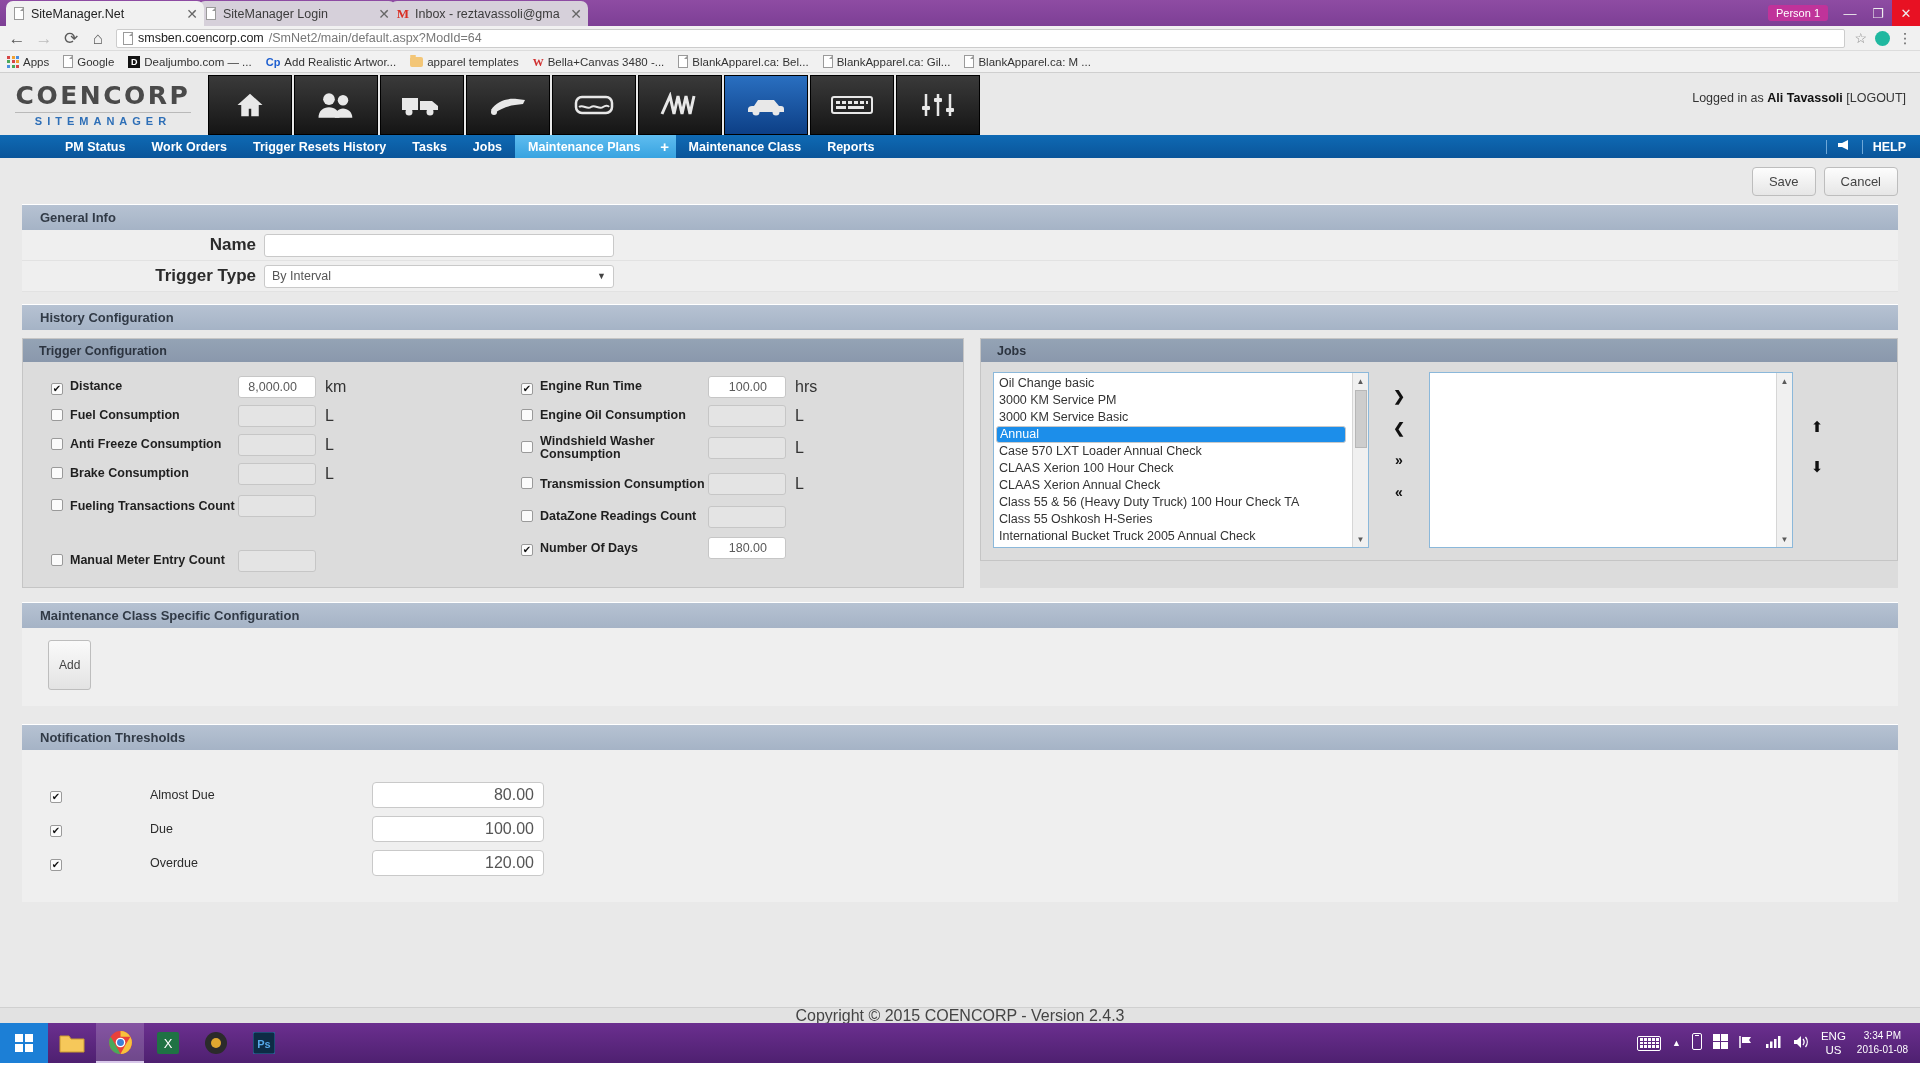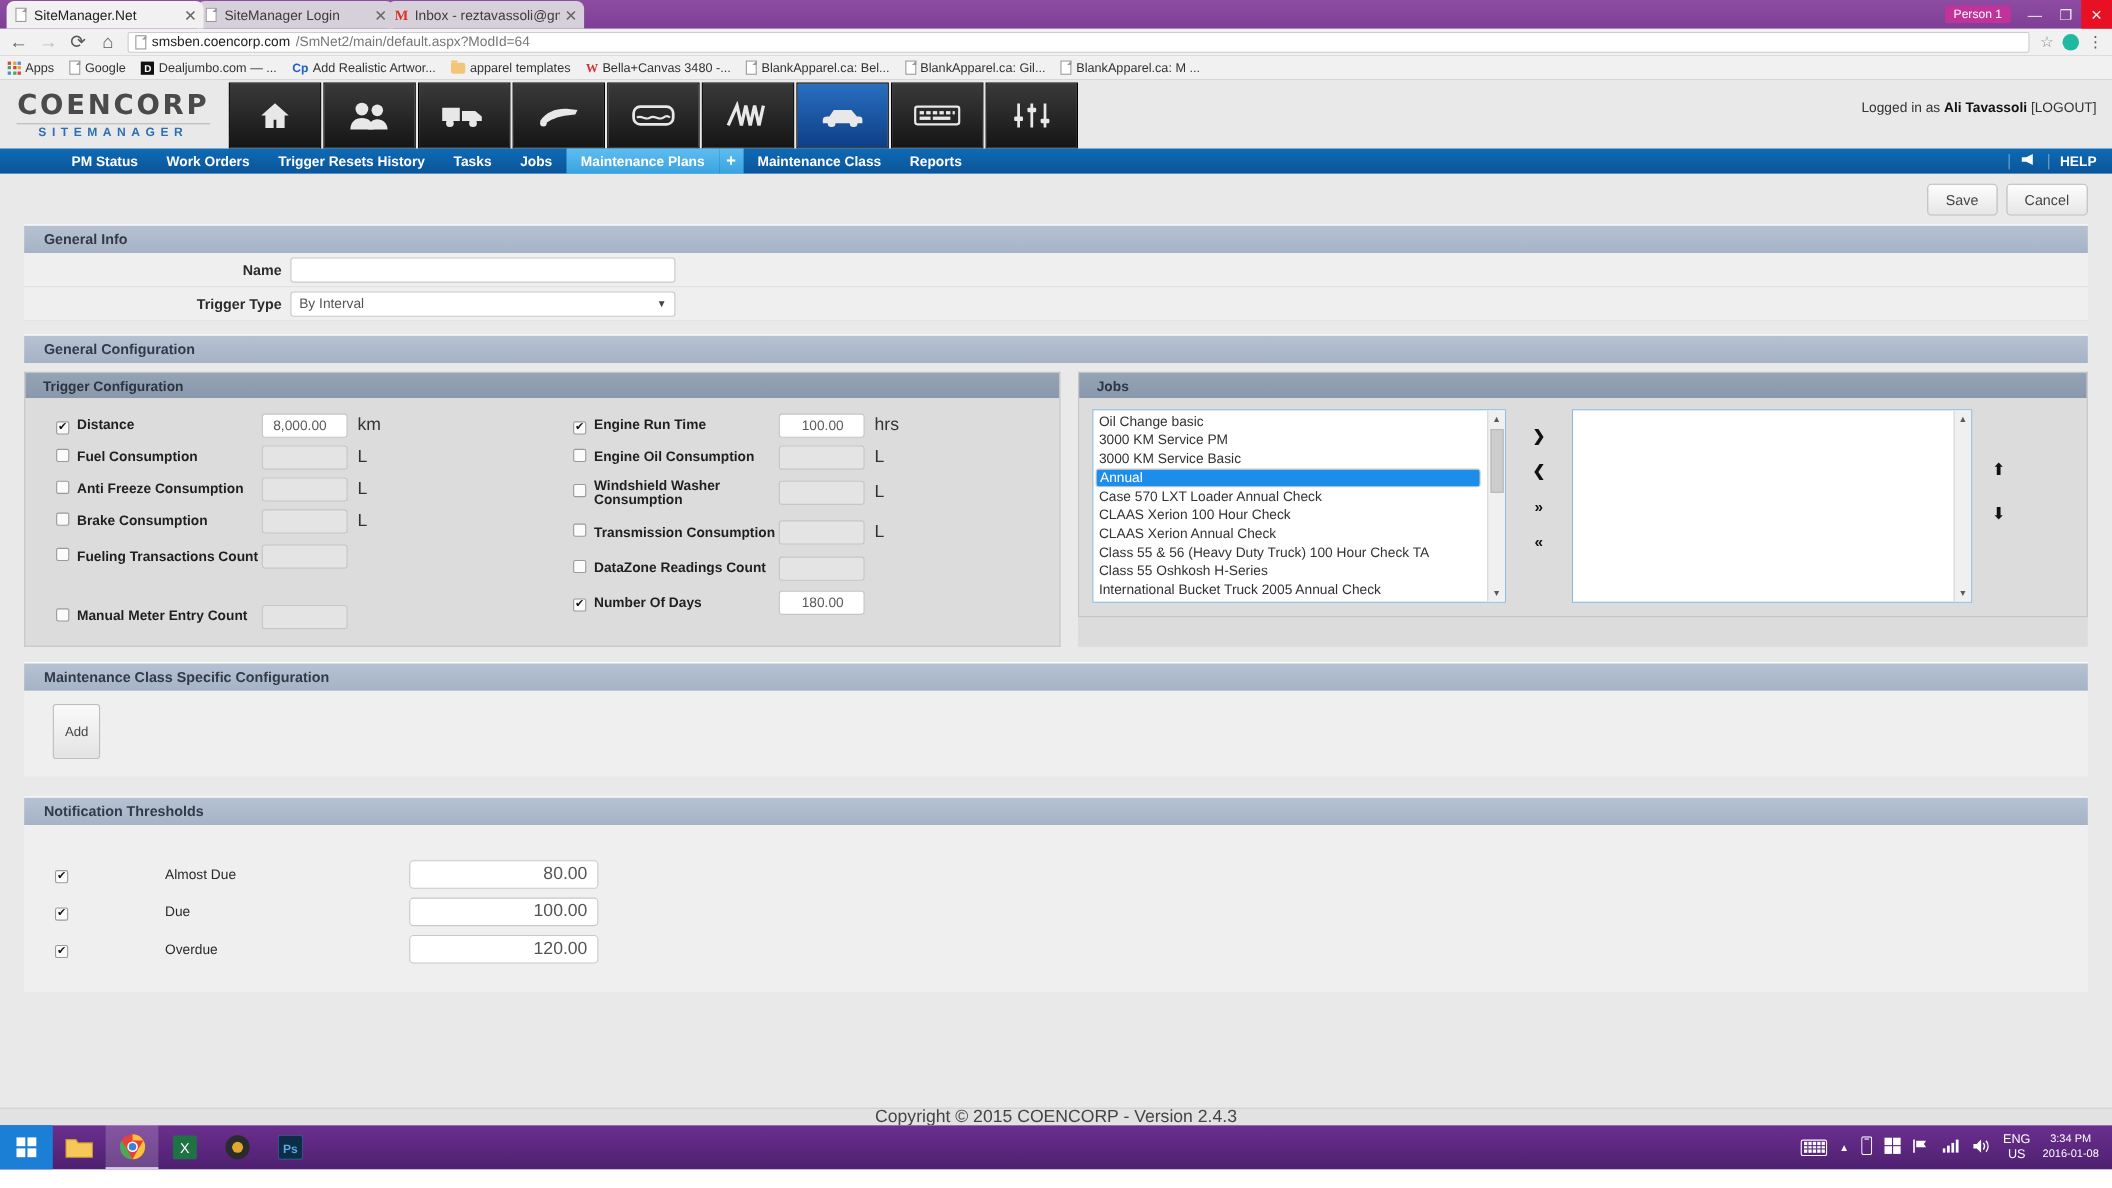--- a/index.html
+++ b/index.html
@@ -11,21 +11,21 @@
   }
 
   
   .browser-tabstrip {
     height: 26px;
     background: linear-gradient(to bottom,#8e4ca3,#7d3f95);
     display: flex; align-items: flex-end;
     position: relative;
   }
   .tab {
-    height: 25px; width: 179px;
+    height: 25px; width: 198px;
     background: #d6d0da;
     border-top-left-radius: 7px; border-top-right-radius: 7px;
     display: flex; align-items: center;
     padding: 4px 6px; margin-right: -6px;
     font-size: 12px; color: #3c3c3c;
     position: relative;
   }
   .tab.active { background: #f1f1f1; z-index: 5; color: #222; }
   .tab .fav {
     width: 14px; height: 14px; margin-right: 5px; flex: 0 0 14px;
@@ -171,21 +171,21 @@
   .section-bar {
     margin: 0 22px; height:26px;
     background: linear-gradient(to bottom,#b6c2d2,#a5b3c6);
     display:flex; align-items:center; padding-left:18px;
     font-size:13px; font-weight:bold; color:#313a46;
     border-top:1px solid #fff;
   }
   .section-body { margin: 0 22px; background:#efefef; }
 
   .form-row { display:flex; align-items:center; height:31px; border-bottom:1px solid #e2e2e2; }
-  .form-label { width: 242px; text-align:right; padding-right:8px; font-size:13px; font-weight:bold; color:#2b2b2b;}
+  .form-label { width: 242px; text-align:right; padding-right:8px; font-size:17px; font-weight:bold; color:#2b2b2b;}
   .txt {
     border:1px solid #c9c9c9; border-radius:3px; height:23px; background:#fff;
     font-size:12.5px; color:#555; padding: 0 7px; width:350px;
     font-family:"Liberation Sans",sans-serif;
   }
   .sel {
     border:1px solid #c9c9c9; border-radius:3px; height:23px; background:#fff;
     font-size:12.5px; color:#555; padding: 0 7px; width:350px;
     display:flex;align-items:center;justify-content:space-between;
   }
@@ -519,21 +519,21 @@
       <div class="form-label">Trigger Type</div>
       <div class="sel">
         <span>By Interval</span>
         <span class="car">▼</span>
       </div>
     </div>
   </div>
 
   <div style="height:12px"></div>
 
-  <div class="section-bar">General Configuration</div>
+  <div class="section-bar">History Configuration</div>
 
   <div class="gc-wrap">
 
     <div class="panel trig-panel">
       <div class="panel-hd">Trigger Configuration</div>
       <div class="panel-body">
         <div class="trig-cols">
 
           <div class="trig-col">
             <div class="trig-row">

